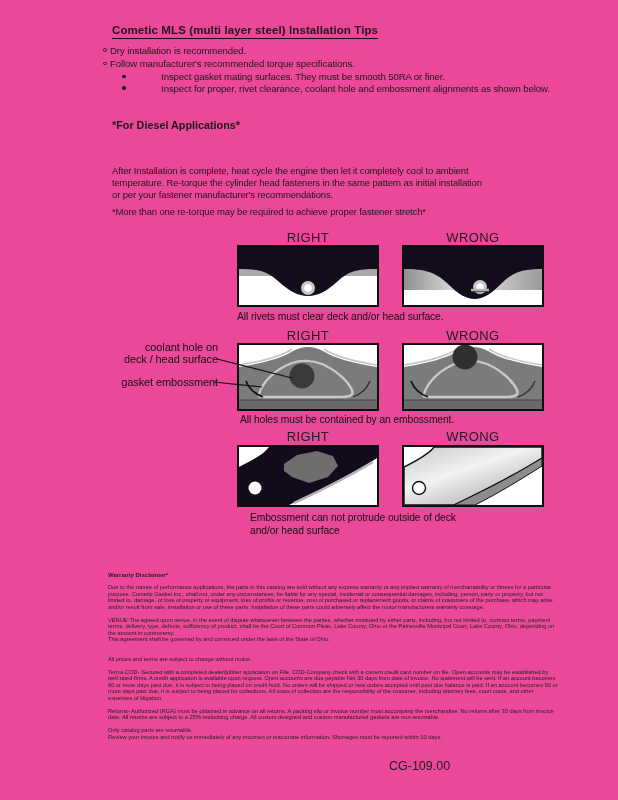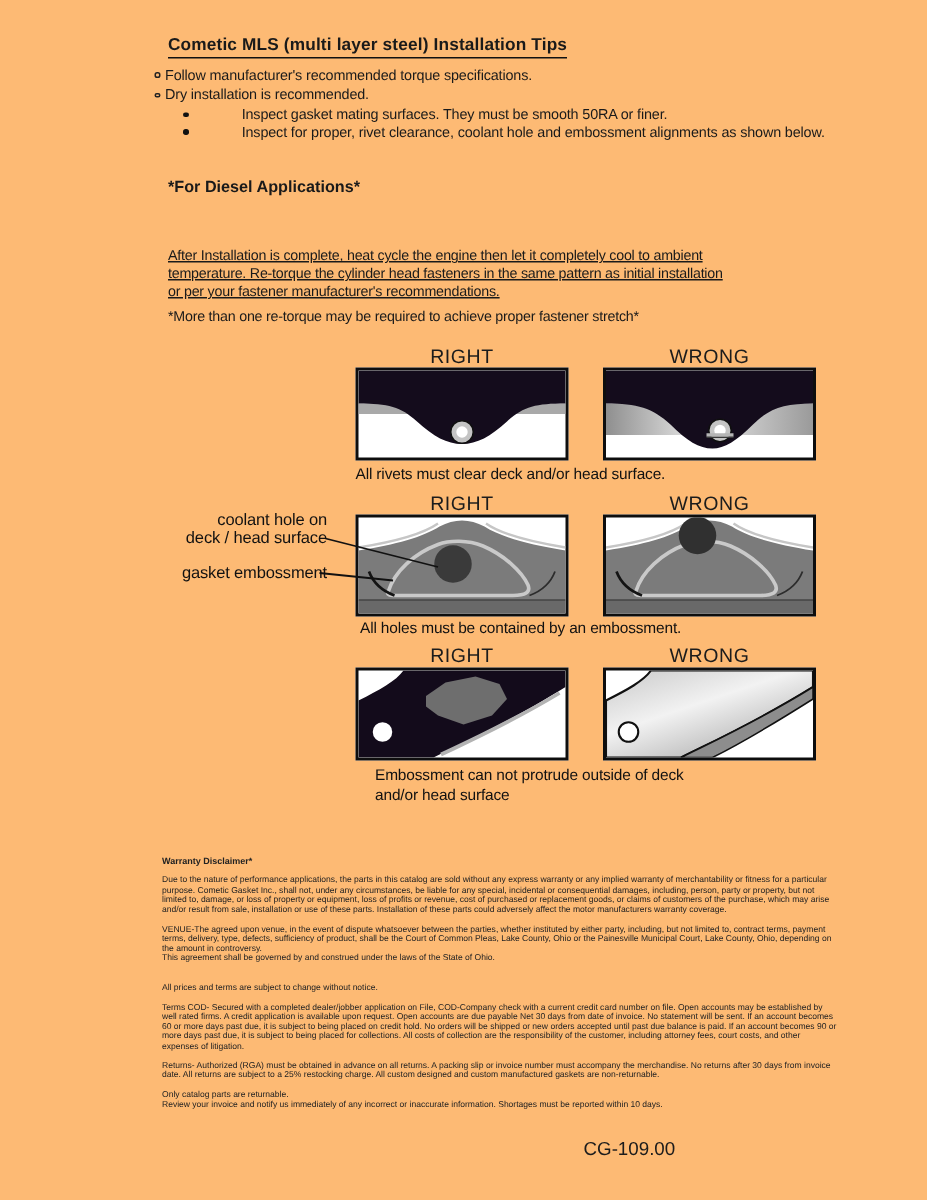--- a/index.html
+++ b/index.html
@@ -1,37 +1,37 @@
 <!DOCTYPE html>
 <html><head>
 <meta charset="utf-8">
 <style>
   * { margin:0; padding:0; box-sizing:border-box; }
   html,body { background:#ffffff; }
   body { font-family:"Liberation Sans", sans-serif; color:#1a1a1a; }
-  .page { position:relative; width:618px; height:800px; background:#fdba74; overflow:hidden; }
+  .page { position:relative; width:618px; height:800px; background:#ec4899; overflow:hidden; }
 
   .title { position:absolute; left:112px; top:24px; font-size:11.5px; font-weight:bold;
            letter-spacing:0.1px; }
   .title span { display:inline-block; border-bottom:1.6px solid #111; padding-bottom:1.5px; }
 
   .bullets { position:absolute; left:103px; top:44px; width:480px; }
   .bullet { display:flex; align-items:flex-start; font-size:9.6px; line-height:13.4px;
             letter-spacing:-0.1px; }
   .marker-o { flex:0 0 auto; width:3.5px; height:3.5px; border:1px solid #222; border-radius:50%;
               margin:4.2px 3.5px 0 0; }
   .sub { margin-left:19px; line-height:11.8px;gap:33px; }
   .marker-f { flex:0 0 auto; width:3.6px; height:3.6px; background:#111; border-radius:50%;
               margin:3.8px 2.5px 0 0; }
 
   .diesel-h { position:absolute; left:112px; top:119px; font-size:10.8px; font-weight:bold; }
   .para { position:absolute; left:112px; width:490px; font-size:9.5px; line-height:12.1px;
           letter-spacing:-0.15px; white-space:pre-line; }
   .p1 { top:135px; }
-  .p2 { top:165px;text-decoration:underline; }
+  .p2 { top:165px; }
   .pnote { top:206px; }
 
   .dlabel { position:absolute; font-size:13px; letter-spacing:0.4px; color:#1c1c1c;
             text-align:center; width:142px; }
   .dbox { position:absolute; width:142px; border:2px solid #0e0e0e; background:#fff; }
   .dbox svg { display:block; width:100%; height:100%; }
   .caption { position:absolute; font-size:10.3px; line-height:12.5px; color:#111;
              letter-spacing:-0.1px; white-space:pre-line; }
 
   .sidelabel { position:absolute; left:98px; width:120px; text-align:right; font-size:11px;
@@ -51,25 +51,25 @@
 
 <div class="page">
 
   <div class="title">
     <span>Cometic MLS (multi layer steel) Installation Tips</span>
   </div>
 
   <div class="bullets">
     <div class="bullet">
       <span class="marker-o"></span>
-      <span>Follow manufacturer's recommended torque specifications.</span>
+      <span>Dry installation is recommended.</span>
     </div>
     <div class="bullet">
       <span class="marker-o"></span>
-      <span>Dry installation is recommended.</span>
+      <span>Follow manufacturer's recommended torque specifications.</span>
     </div>
     <div class="bullet sub">
       <span class="marker-f"></span>
       <span>Inspect gasket mating surfaces.  They must be smooth 50RA or finer.</span>
     </div>
     <div class="bullet sub">
       <span class="marker-f"></span>
       <span>Inspect for proper, rivet clearance, coolant hole and embossment alignments as shown below.</span>
     </div>
   </div>

